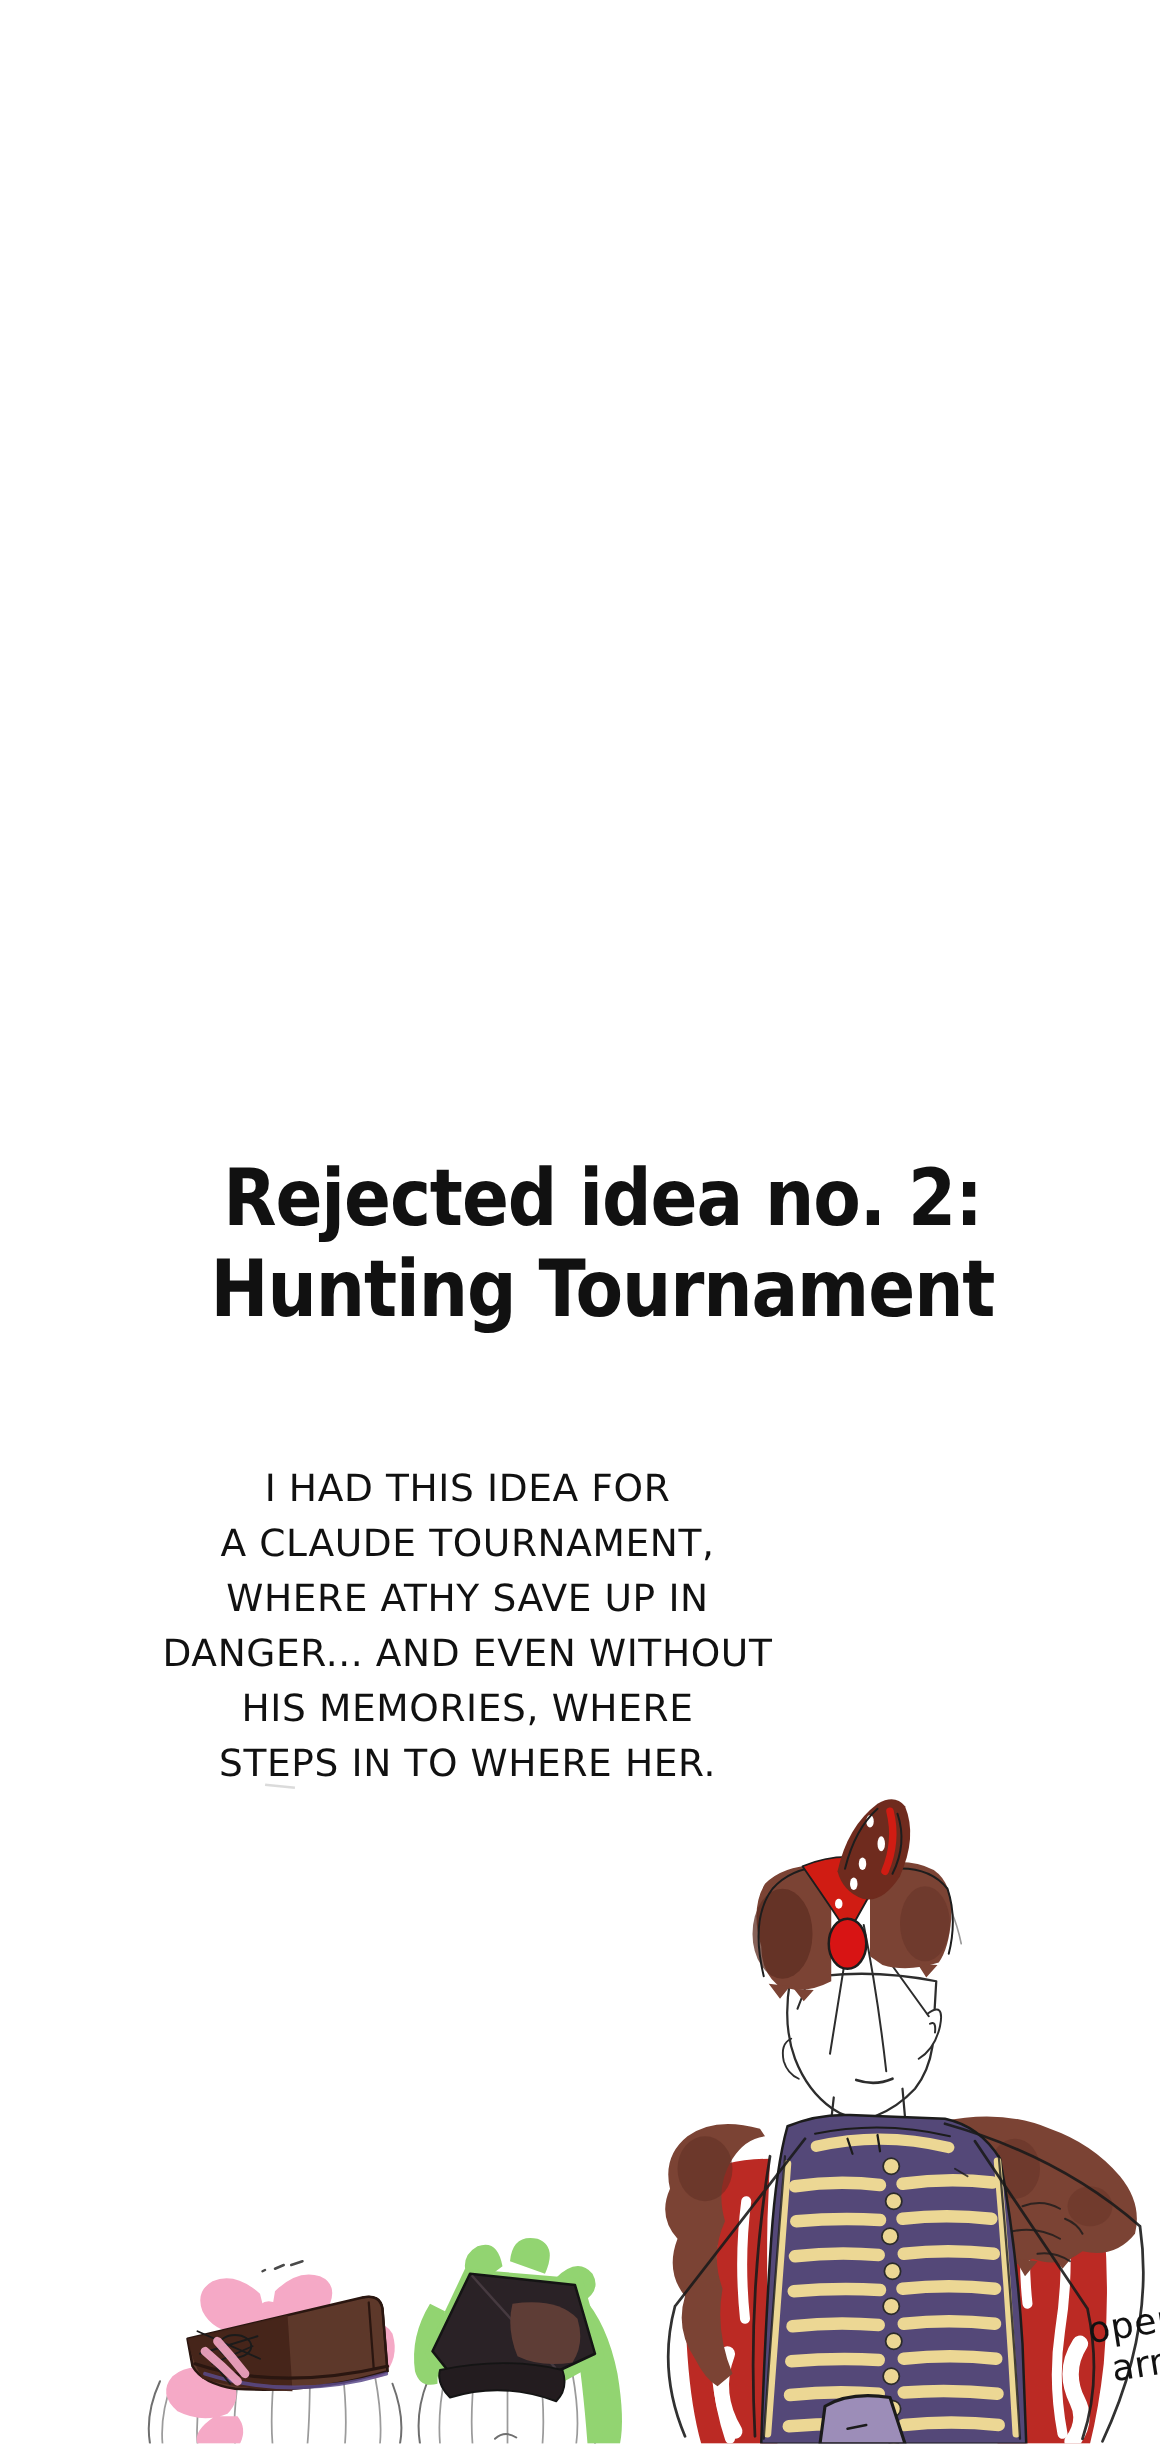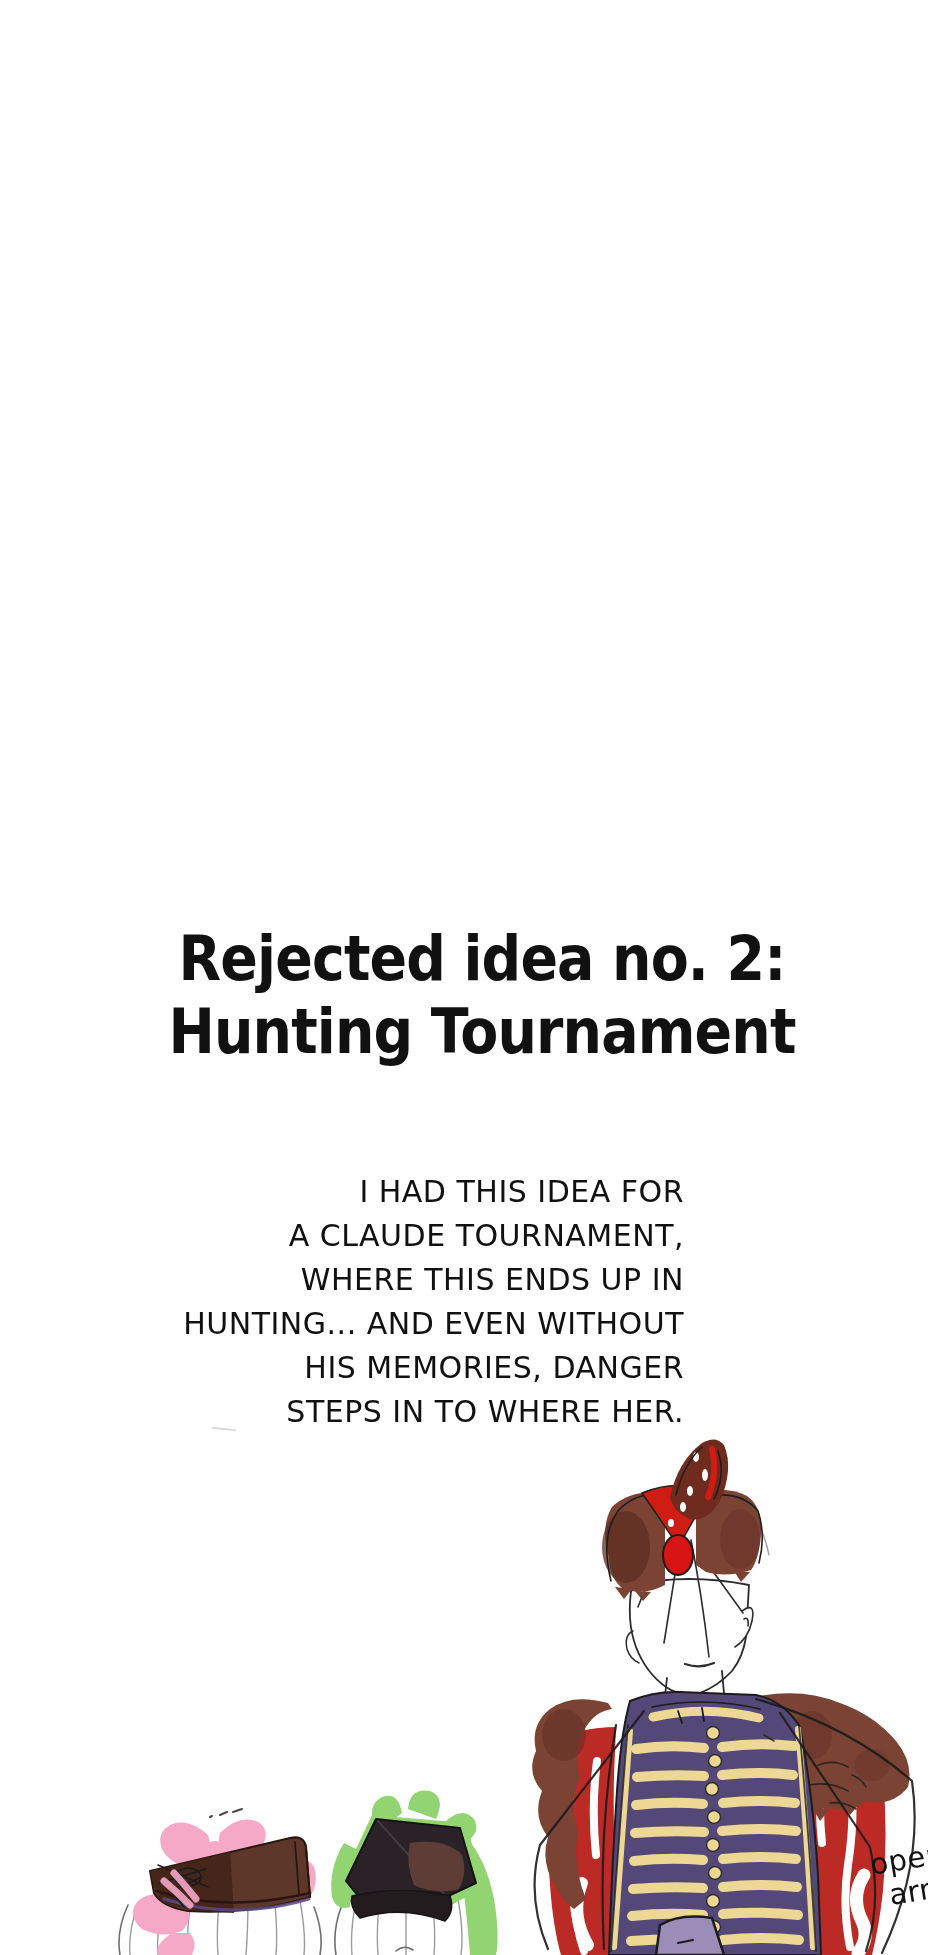--- a/index.html
+++ b/index.html
@@ -10,21 +10,21 @@
   }
   .title {
     position:absolute; left:0; top:922px; width:940px;
     text-align:center; font-weight:bold; font-size:63px; line-height:73px;
     letter-spacing:-1px; color:var(--c-text,#111);
     transform:scaleX(.88); transform-origin:50% 0;
   }
   .title .tline { white-space:nowrap; }
   .caption {
     position:absolute; left:52px; top:1170px; width:620px;
-    text-align:right; font-size:30px; line-height:44px;
+    text-align:center; font-size:30px; line-height:44px;
     letter-spacing:.5px; color:var(--c-text,#111);
   }
   .caption .cline { white-space:nowrap; }
   .note {
     position:absolute; left:856px; top:1849px; width:120px;
     font-size:29px; line-height:33px; color:var(--c-text,#111);
     transform:rotate(-9deg); transform-origin:0 0; letter-spacing:.5px;
   }
   .note .l2 { margin-left:14px; }
   .artifact {
@@ -39,23 +39,23 @@
 <div class="page">
 
   <div class="title">
     <div class="tline">Rejected idea no. 2:</div>
     <div class="tline">Hunting Tournament</div>
   </div>
 
   <div class="caption">
     <div class="cline">I HAD THIS IDEA FOR</div>
     <div class="cline">A CLAUDE TOURNAMENT,</div>
-    <div class="cline">WHERE THIS ENDS UP IN</div>
-    <div class="cline">HUNTING... AND EVEN WITHOUT</div>
-    <div class="cline">HIS MEMORIES, DANGER</div>
+    <div class="cline">WHERE ATHY SAVE UP IN</div>
+    <div class="cline">DANGER... AND EVEN WITHOUT</div>
+    <div class="cline">HIS MEMORIES, WHERE</div>
     <div class="cline">STEPS IN TO WHERE HER.</div>
   </div>
 
   <div class="artifact"></div>
 
   <svg class="sketch" width="940" height="520" viewBox="0 0 940 520" stroke-linecap="round" stroke-linejoin="round" fill="none">
 
     <g>
       <path d="M 118 468 Q 106 494 110 520 L 306 520 Q 310 494 300 470 Q 260 450 210 452 Q 155 454 118 468 Z" style="fill:var(--c-paper)"></path>
       <path d="M 126 470 Q 116 496 118 520 M 152 462 Q 144 495 146 520 M 180 458 Q 174 496 176 520 M 208 456 Q 204 496 206 520 M 236 456 Q 236 496 234 520 M 262 460 Q 266 496 264 520 M 288 466 Q 294 498 292 520" style="stroke:var(--c-hairline);stroke-width:1.4"></path>

